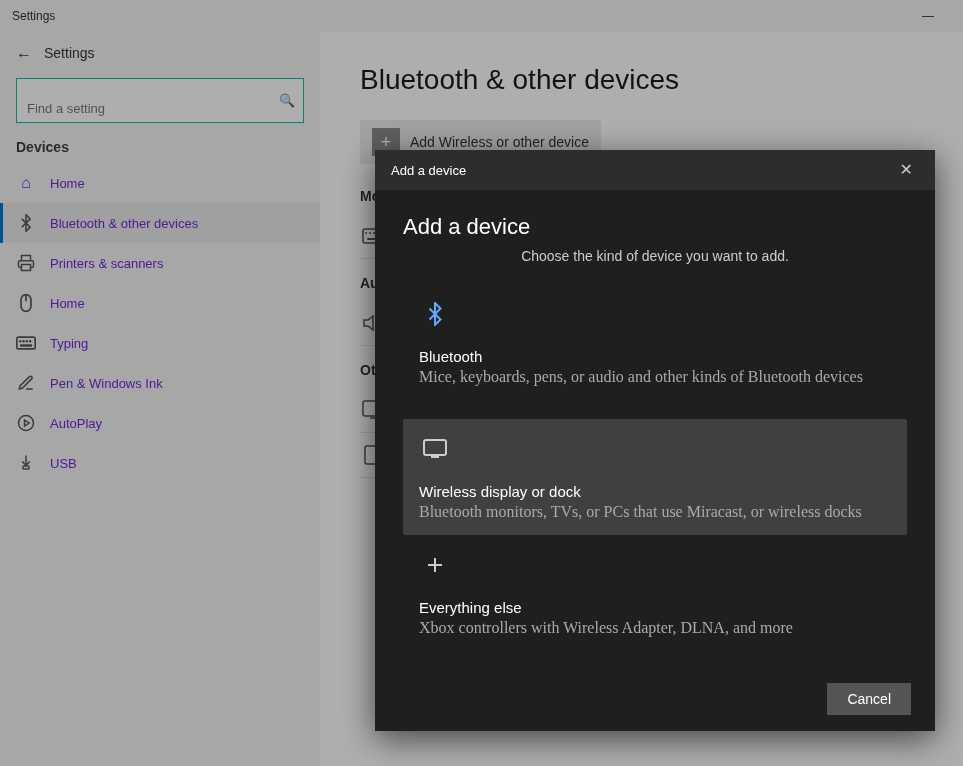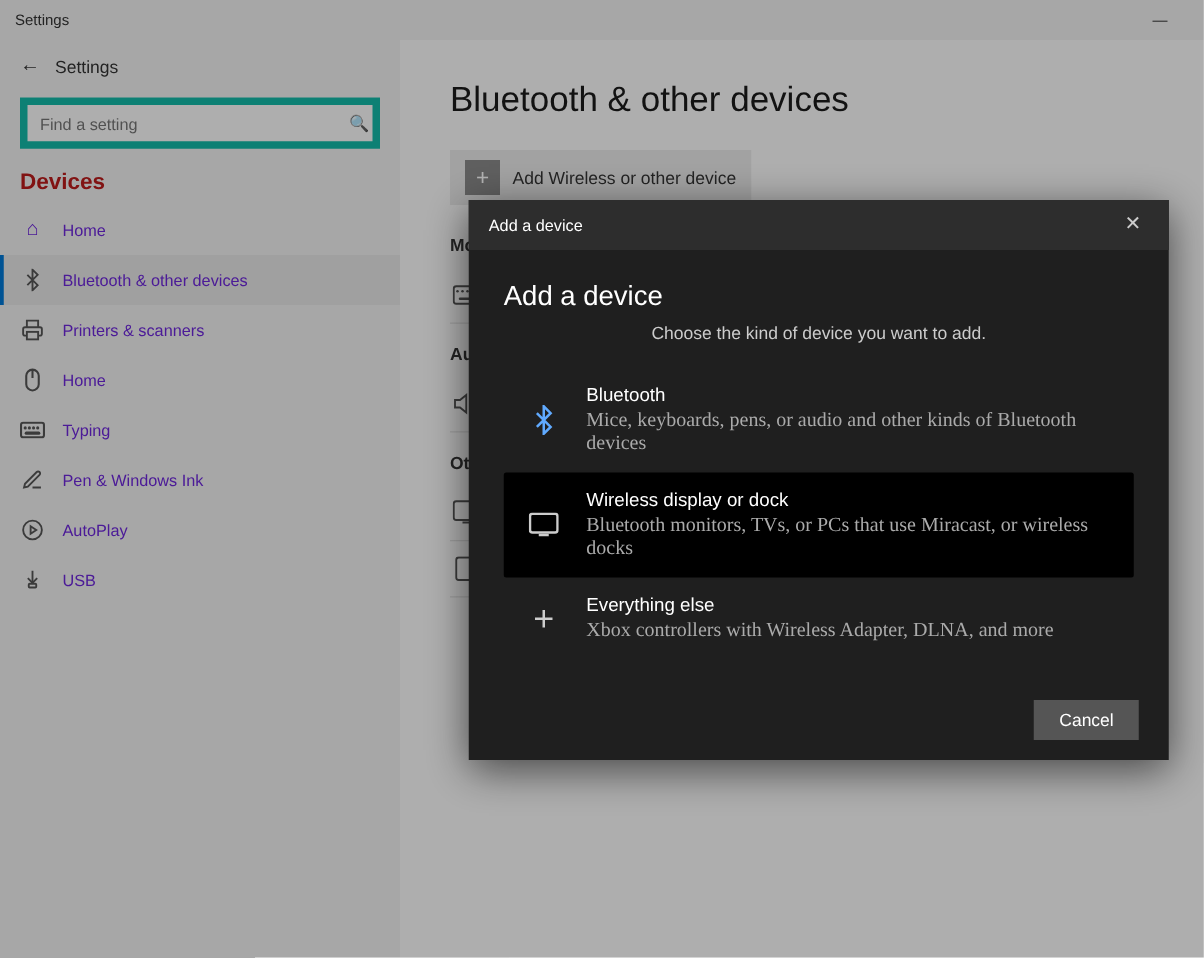--- a/index.html
+++ b/index.html
@@ -88,39 +88,39 @@
     }
 
     .search-box {
       margin: 4px 16px 12px;
       position: relative;
       display: flex;
       align-items: center;
     }
     .search-input {
       width: 100%;
-      padding: 8px 30px 6px 10px;
-      border: 6px solid #14b8a6;
+      padding: 22px 30px 6px 10px;
+      border: 1px solid #14b8a6;
       background: #fafafa;
       font-size: 13px;
       color: #333;
       outline: none;
     }
     .search-icon {
       position: absolute;
       right: 8px;
       color: #666;
       font-size: 13px;
     }
 
     .sidebar-section-label {
       padding: 4px 16px 8px;
-      font-size: 18px;
+      font-size: 14px;
       font-weight: 600;
-      color: #b91c1c;
+      color: #404040;
     }
 
     .sidebar-item {
       display: flex;
       align-items: center;
       padding: 10px 16px;
       gap: 14px;
       cursor: pointer;
       position: relative;
       font-size: 13px;
@@ -220,21 +220,21 @@
     .overlay {
       position: fixed;
       top: 0; left: 0; right: 0; bottom: 0;
       background: rgba(0,0,0,0.3);
       z-index: 100;
     }
 
     
     .dialog {
       position: fixed;
-      top: 160px;
+      top: 150px;
       left: 375px;
       width: 560px;
       background: #1f1f1f;
       color: #fff;
       z-index: 200;
       display: flex;
       flex-direction: column;
       box-shadow: 0 8px 32px rgba(0,0,0,0.6);
     }
     .dialog-titlebar {
@@ -271,27 +271,28 @@
     }
     .dialog-subtitle {
       font-size: 14px;
       color: #ccc;
       margin-bottom: 20px;
       text-align: center;
     }
 
     .dialog-option {
       display: flex;
-      align-items: center;
+      align-items: flex-start;
       gap: 18px;
       padding: 14px 16px;
       cursor: pointer;
       border-radius: 2px;
-    }
-    .dialog-option.highlighted { background: #000000; }
+      flex-direction: column;
+    }
+    .dialog-option.highlighted { background: #404040; margin-top: 19px; }
 
     .option-icon {
       width: 32px;
       height: 32px;
       display: flex;
       align-items: center;
       justify-content: center;
       font-size: 20px;
       flex-shrink: 0;
     }

